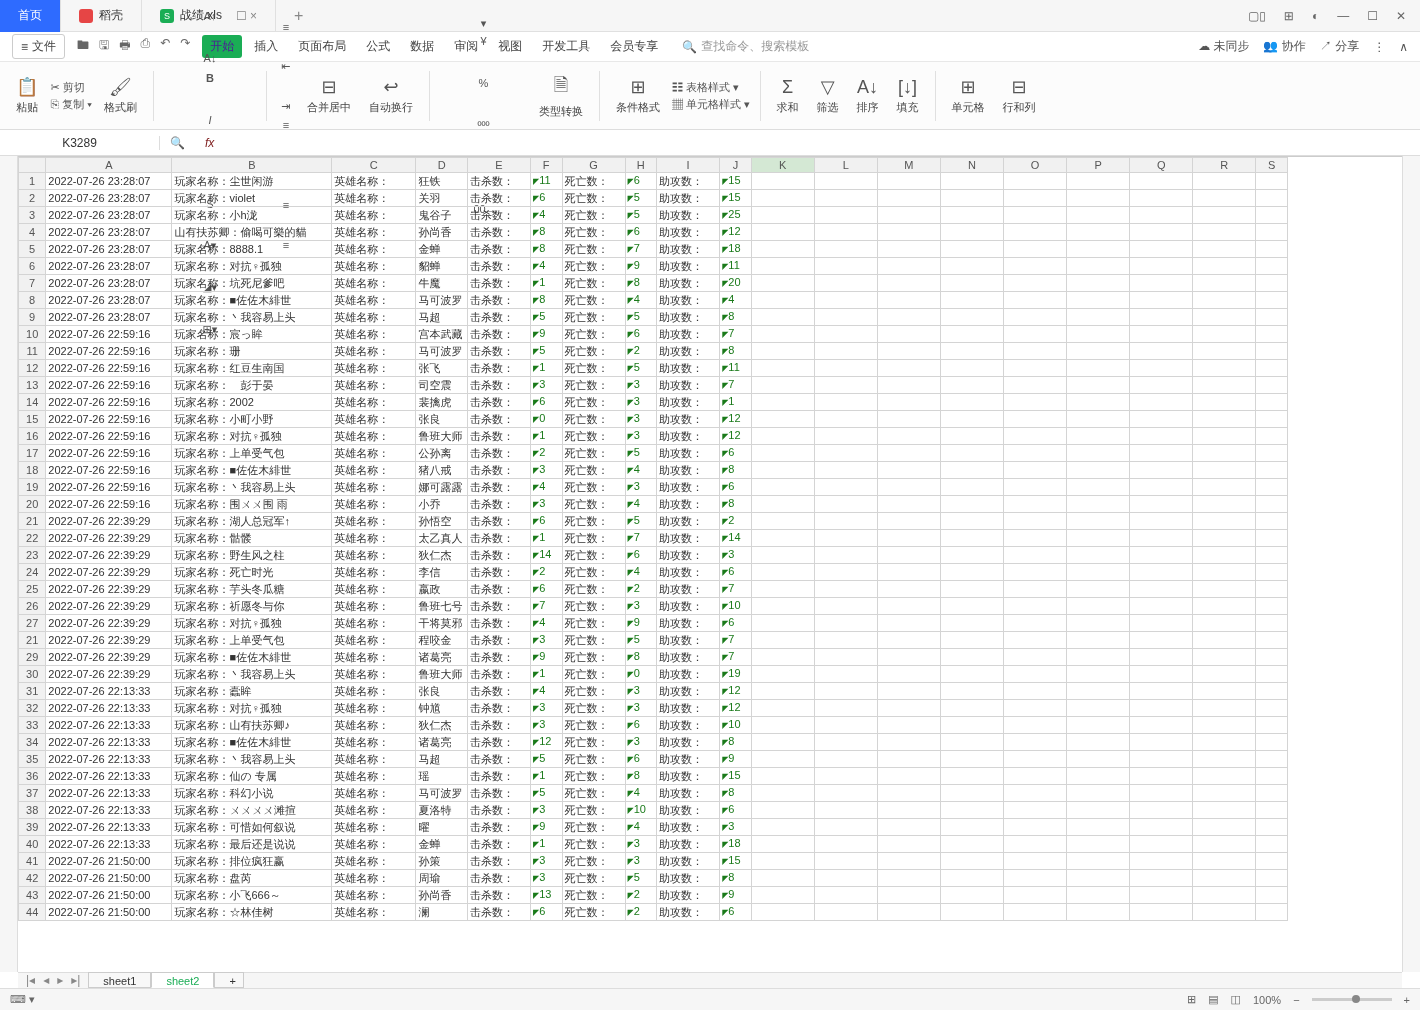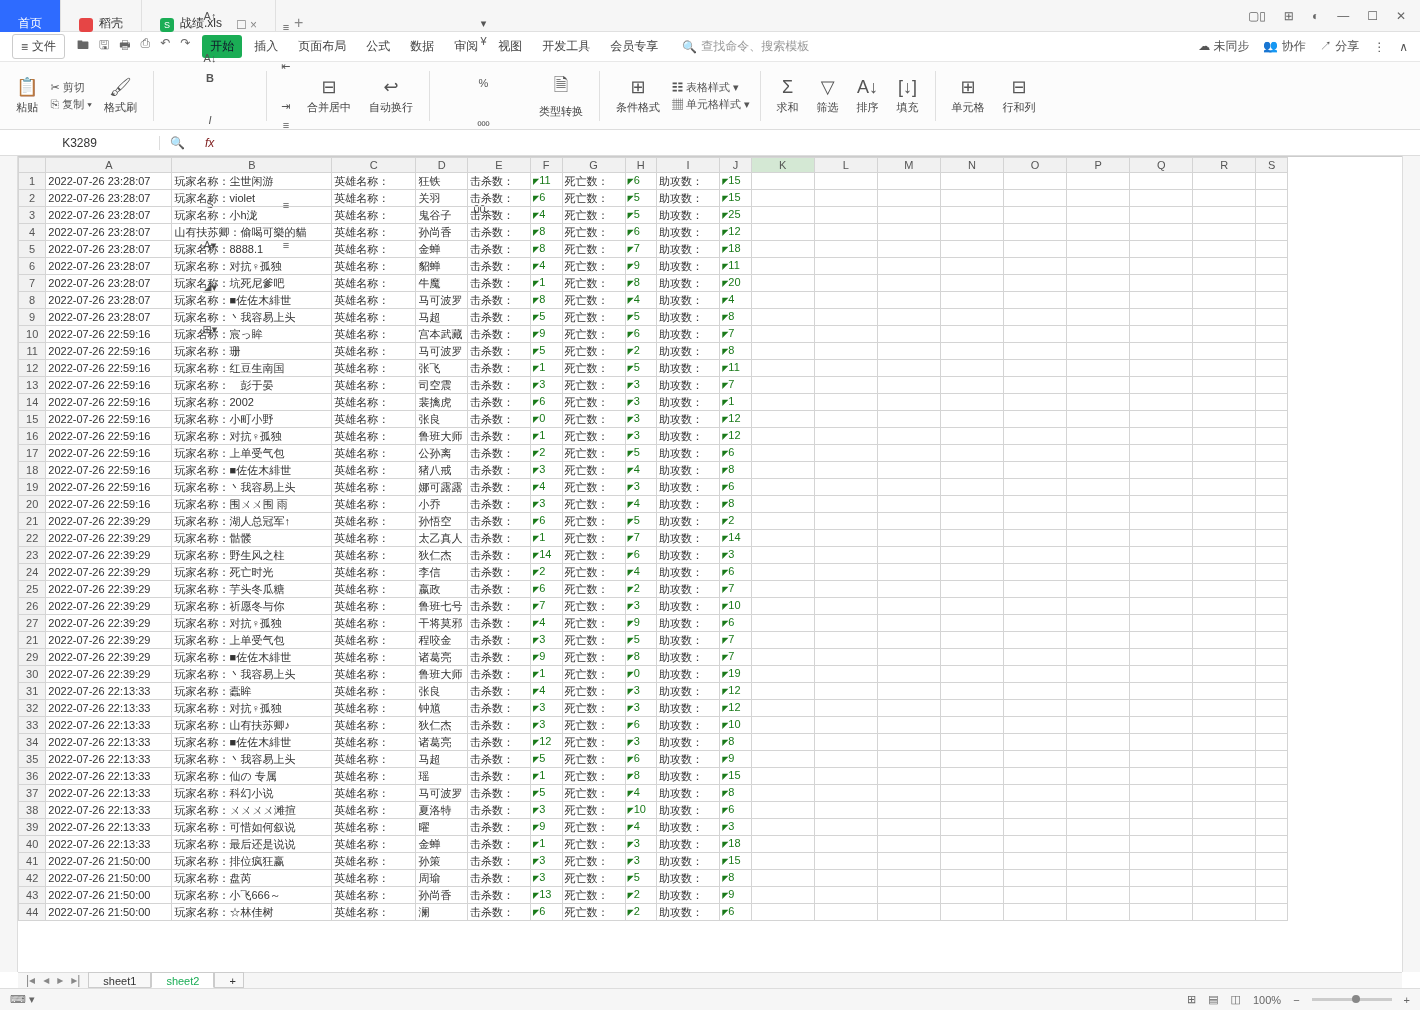--- a/index.html
+++ b/index.html
@@ -1,27 +1,27 @@
 <!DOCTYPE html>
 <html><head>
 <meta charset="utf-8">
 <style>
 * { margin:0; padding:0; box-sizing:border-box; font-family:"Microsoft YaHei",Arial,sans-serif; }
 body { background:#fff; width:1420px; height:1010px; overflow:hidden; position:relative; font-size:12px; color:#333; }
 .titlebar { height:32px; background:#f6f6f6; display:flex; align-items:center; border-bottom:1px solid #e0e0e0; }
-.tab { height:32px; padding:0 18px; display:flex; align-items:flex-end; gap:6px; cursor:pointer; border-right:1px solid #e0e0e0; }
+.tab { height:32px; padding:0 18px; display:flex; align-items:center; gap:6px; cursor:pointer; border-right:1px solid #e0e0e0; }
 .tab.home { background:#2e6bff; color:#fff; font-weight:500; }
 .tab .icon-sq { width:14px; height:14px; border-radius:3px; }
 .tab .close { margin-left:8px; color:#888; }
 .winctl { margin-left:auto; display:flex; align-items:center; gap:18px; padding-right:14px; color:#666; }
 .winctl span { cursor:pointer; }
 .menubar { height:30px; display:flex; align-items:center; padding:0 12px; gap:4px; border-bottom:1px solid #e8e8e8; }
 .menubtn { padding:3px 8px; cursor:pointer; display:flex; align-items:center; gap:4px; color:#444; border-radius:3px; }
 .menubtn.file { border:1px solid #ccc; }
-.menubtn.active { background:#1aad55; color:#0f172a; border-radius:3px; }
+.menubtn.active { background:#1aad55; color:#4c1d95; border-radius:3px; }
 .qicons { display:flex; gap:10px; margin:0 8px; color:#666; }
 .search { margin-left:12px; color:#999; display:flex; align-items:center; gap:4px; }
 .right-menu { margin-left:auto; display:flex; gap:14px; color:#555; align-items:center; }
 .ribbon { height:68px; background:#fcfcfc; border-bottom:1px solid #ddd; display:flex; align-items:center; padding:0 10px; gap:6px; }
 .rgroup { display:flex; flex-direction:column; align-items:center; gap:2px; padding:0 6px; color:#444; font-size:11px; }
 .rgroup .ico { font-size:18px; color:#555; }
 .rsep { width:1px; height:50px; background:#e0e0e0; margin:0 4px; }
 .rcol { display:flex; flex-direction:column; gap:2px; font-size:11px; color:#555; }
 .rrow { display:flex; gap:24px; align-items:center;flex-direction:column; }
 .fontbox,.sizebox { border:1px solid #ccc; padding:1px 4px; background:#fff; font-size:11px; }

